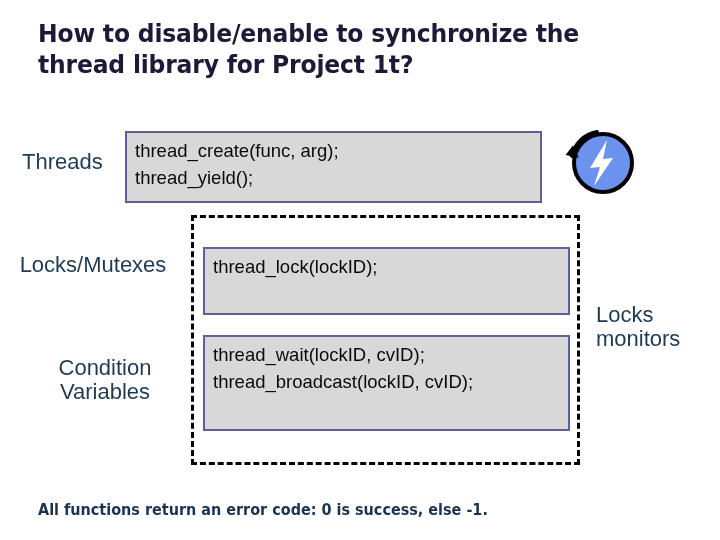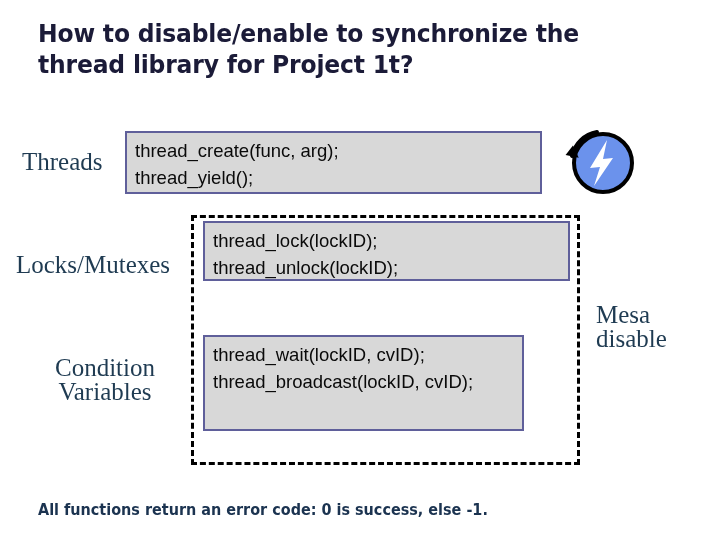--- a/index.html
+++ b/index.html
@@ -28,22 +28,22 @@
     line-height: 31px;
     letter-spacing: -0.2px;
     color: #1b1b38;
     transform: scaleX(0.92);
     transform-origin: left top;
   }
 
   
   .side-label {
     position: absolute;
-    font-family: Liberation Serif, serif;
-    font-size: 25px;
+    font-family: Liberation Sans, sans-serif;
+    font-size: 22px;
     line-height: 24px;
     color: #1f3b52;
     white-space: nowrap;
   }
   .label-threads {
     left: 22px;
     top: 150px;
     text-align: left;
   }
   .label-locks {
@@ -76,32 +76,32 @@
     padding: 4px 0 0 8px;
     font-family: "Liberation Sans", sans-serif;
     font-size: 18.5px;
     line-height: 27px;
     color: #0a0a0a;
   }
   .box-threads {
     left: 125px;
     top: 131px;
     width: 417px;
-    height: 63px;
+    height: 72px;
   }
   .box-locks {
     left: 203px;
-    top: 221px;
+    top: 247px;
     width: 367px;
-    height: 60px;
+    height: 68px;
   }
   .box-cond {
     left: 203px;
     top: 335px;
-    width: 321px;
+    width: 367px;
     height: 96px;
   }
   .code-line {
     display: block;
     white-space: nowrap;
   }
 
   
   .dashed-group {
     position: absolute;
@@ -163,25 +163,24 @@
     <path d="M5 22 L17 28 L5 34 Z" fill="#000000" transform="rotate(38 11 28)"></path>
   </svg>
 </div>
 
 <div class="dashed-group"></div>
 
 <div class="side-label label-locks">Locks/Mutexes</div>
 
 <div class="code-box box-locks">
   <span class="code-line">thread_lock(lockID);</span>
-  <span class="code-line">thread_unlock(lockID);</span>
 </div>
 
 <div class="side-label label-cond">Condition Variables</div>
 
 <div class="code-box box-cond">
   <span class="code-line">thread_wait(lockID, cvID);</span>
   <span class="code-line">thread_broadcast(lockID, cvID);</span>
 </div>
 
-<div class="side-label label-mesa">Mesa disable</div>
+<div class="side-label label-mesa">Locks monitors</div>
 
 <div class="footer-note">All functions return an error code: 0 is success, else -1.</div>
 
 </body></html>

